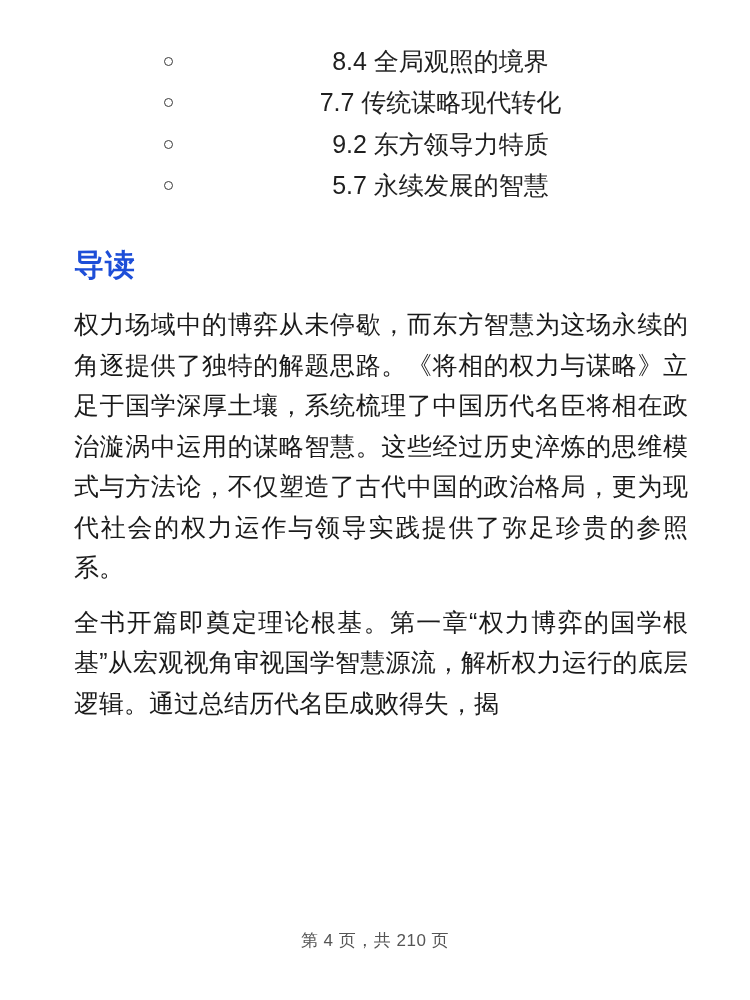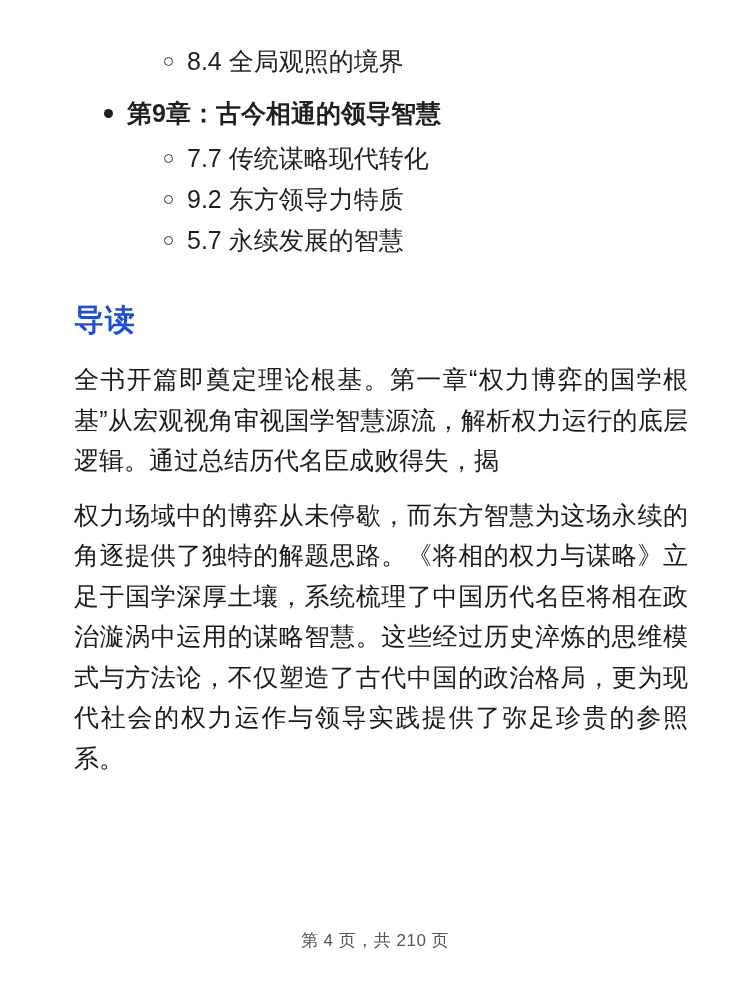--- a/index.html
+++ b/index.html
@@ -36,20 +36,21 @@
     line-height: 1.45;
     color: #1f1f1f;
   }
   .toc-main-item {
     margin: 16px 0 8px 0;
     padding-left: 48px;
   }
   .toc-sub-item {
     margin: 5px 0;
     padding-left: 108px;
+    text-align: center;
   }
   .bullet-filled {
     width: 9px;
     height: 9px;
     border-radius: 50%;
     background: #1f1f1f;
     flex: 0 0 auto;
     margin-top: 14px;
     margin-right: 14px;
   }
@@ -106,38 +107,34 @@
 </head>
 <body>
 
 <div class="page">
 
   <ul class="toc">
     <li class="toc-sub-item">
       <span class="bullet-hollow"></span>
       <span class="toc-text">8.4 全局观照的境界</span>
     </li>
-    <li class="toc-main-item">
-      <span class="bullet-filled"></span>
-      <span class="toc-text">第9章：古今相通的领导智慧</span>
-    </li>
     <li class="toc-sub-item">
       <span class="bullet-hollow"></span>
       <span class="toc-text">7.7 传统谋略现代转化</span>
     </li>
     <li class="toc-sub-item">
       <span class="bullet-hollow"></span>
       <span class="toc-text">9.2 东方领导力特质</span>
     </li>
     <li class="toc-sub-item">
       <span class="bullet-hollow"></span>
       <span class="toc-text">5.7 永续发展的智慧</span>
     </li>
   </ul>
 
   <h2 class="section-heading">导读</h2>
 
+  <p class="body-paragraph">权力场域中的博弈从未停歇，而东方智慧为这场永续的角逐提供了独特的解题思路。《将相的权力与谋略》立足于国学深厚土壤，系统梳理了中国历代名臣将相在政治漩涡中运用的谋略智慧。这些经过历史淬炼的思维模式与方法论，不仅塑造了古代中国的政治格局，更为现代社会的权力运作与领导实践提供了弥足珍贵的参照系。</p>
   <p class="body-paragraph">全书开篇即奠定理论根基。第一章“权力博弈的国学根基”从宏观视角审视国学智慧源流，解析权力运行的底层逻辑。通过总结历代名臣成败得失，揭</p>
-  <p class="body-paragraph">权力场域中的博弈从未停歇，而东方智慧为这场永续的角逐提供了独特的解题思路。《将相的权力与谋略》立足于国学深厚土壤，系统梳理了中国历代名臣将相在政治漩涡中运用的谋略智慧。这些经过历史淬炼的思维模式与方法论，不仅塑造了古代中国的政治格局，更为现代社会的权力运作与领导实践提供了弥足珍贵的参照系。</p>
 
 </div>
 
 <div class="page-footer">第 4 页，共 210 页</div>
 
 </body></html>

